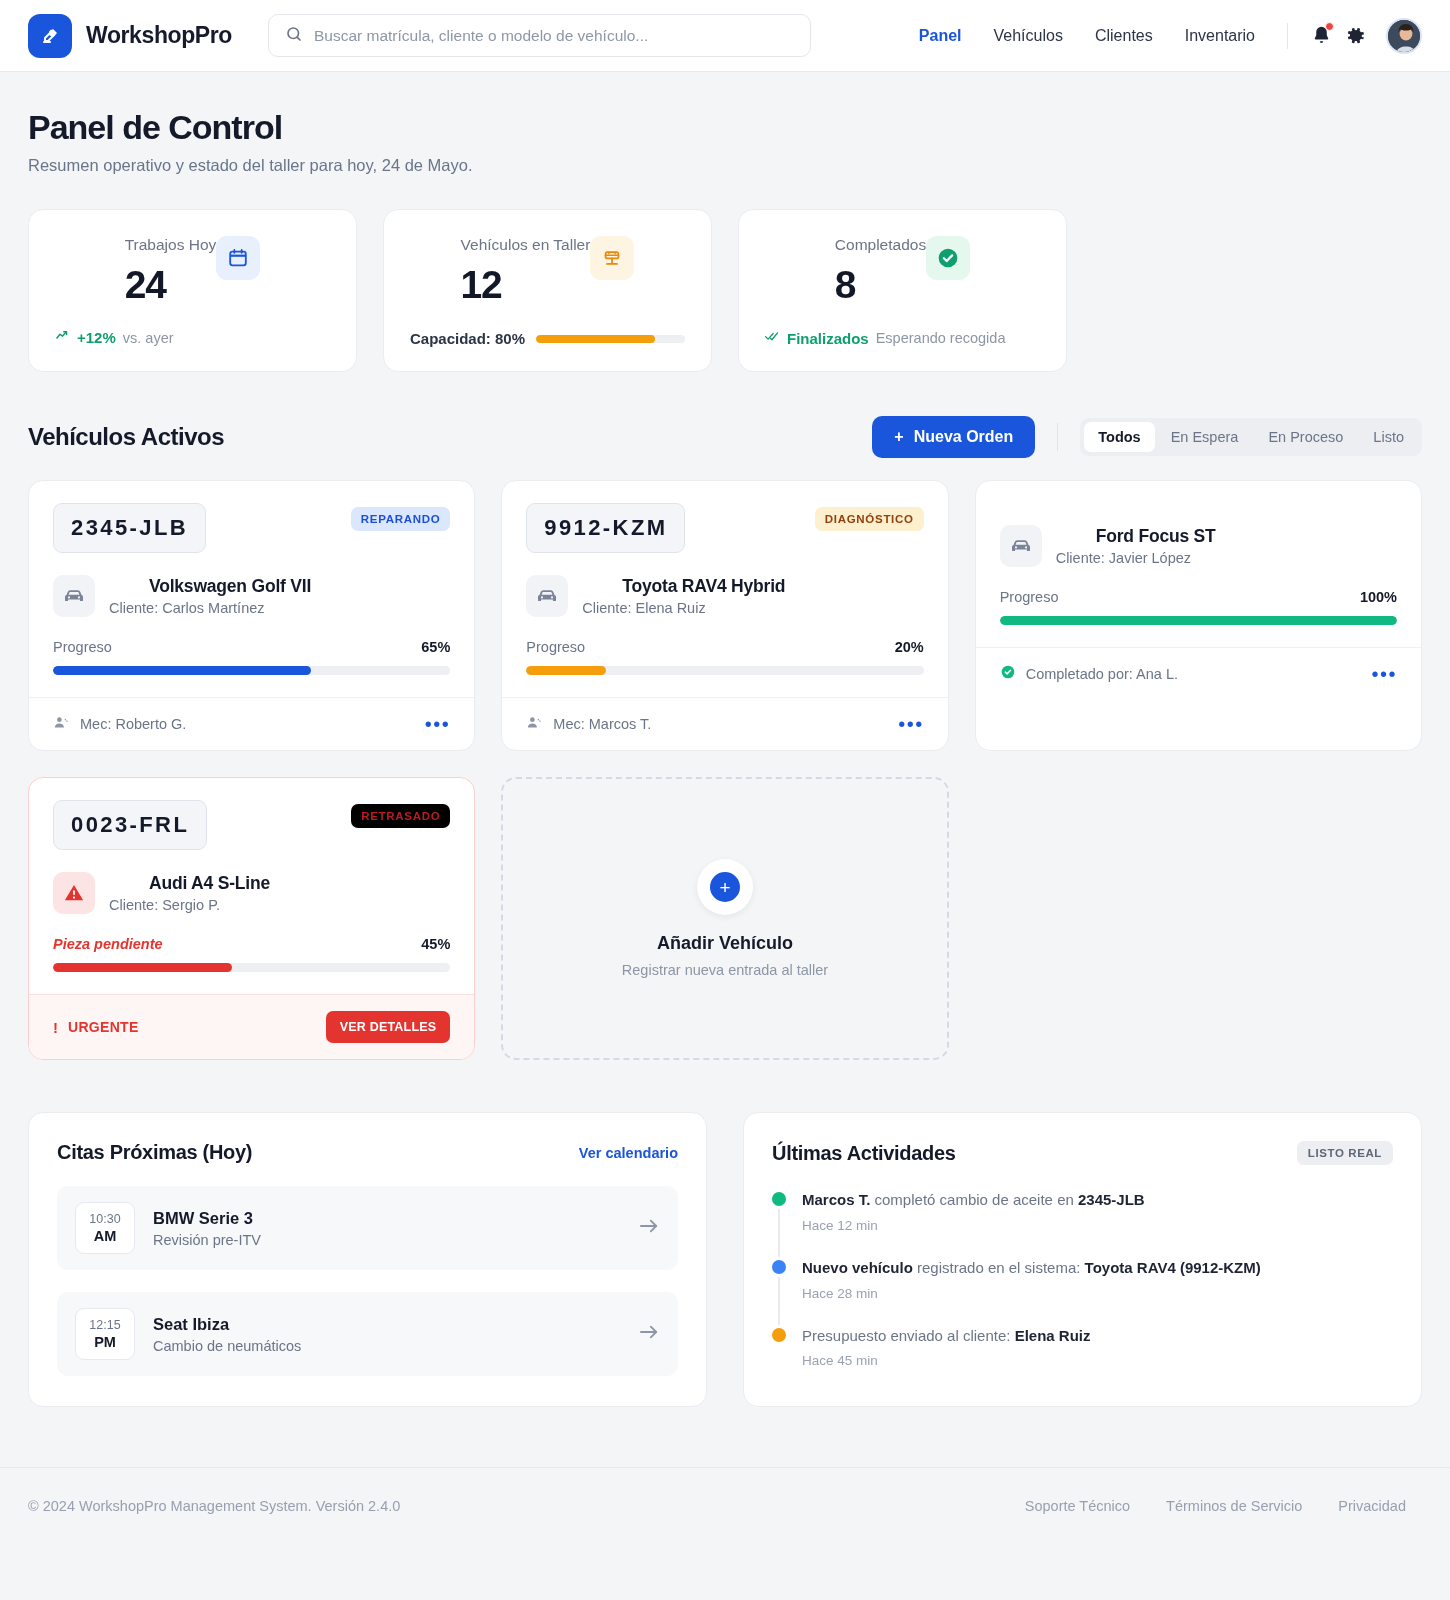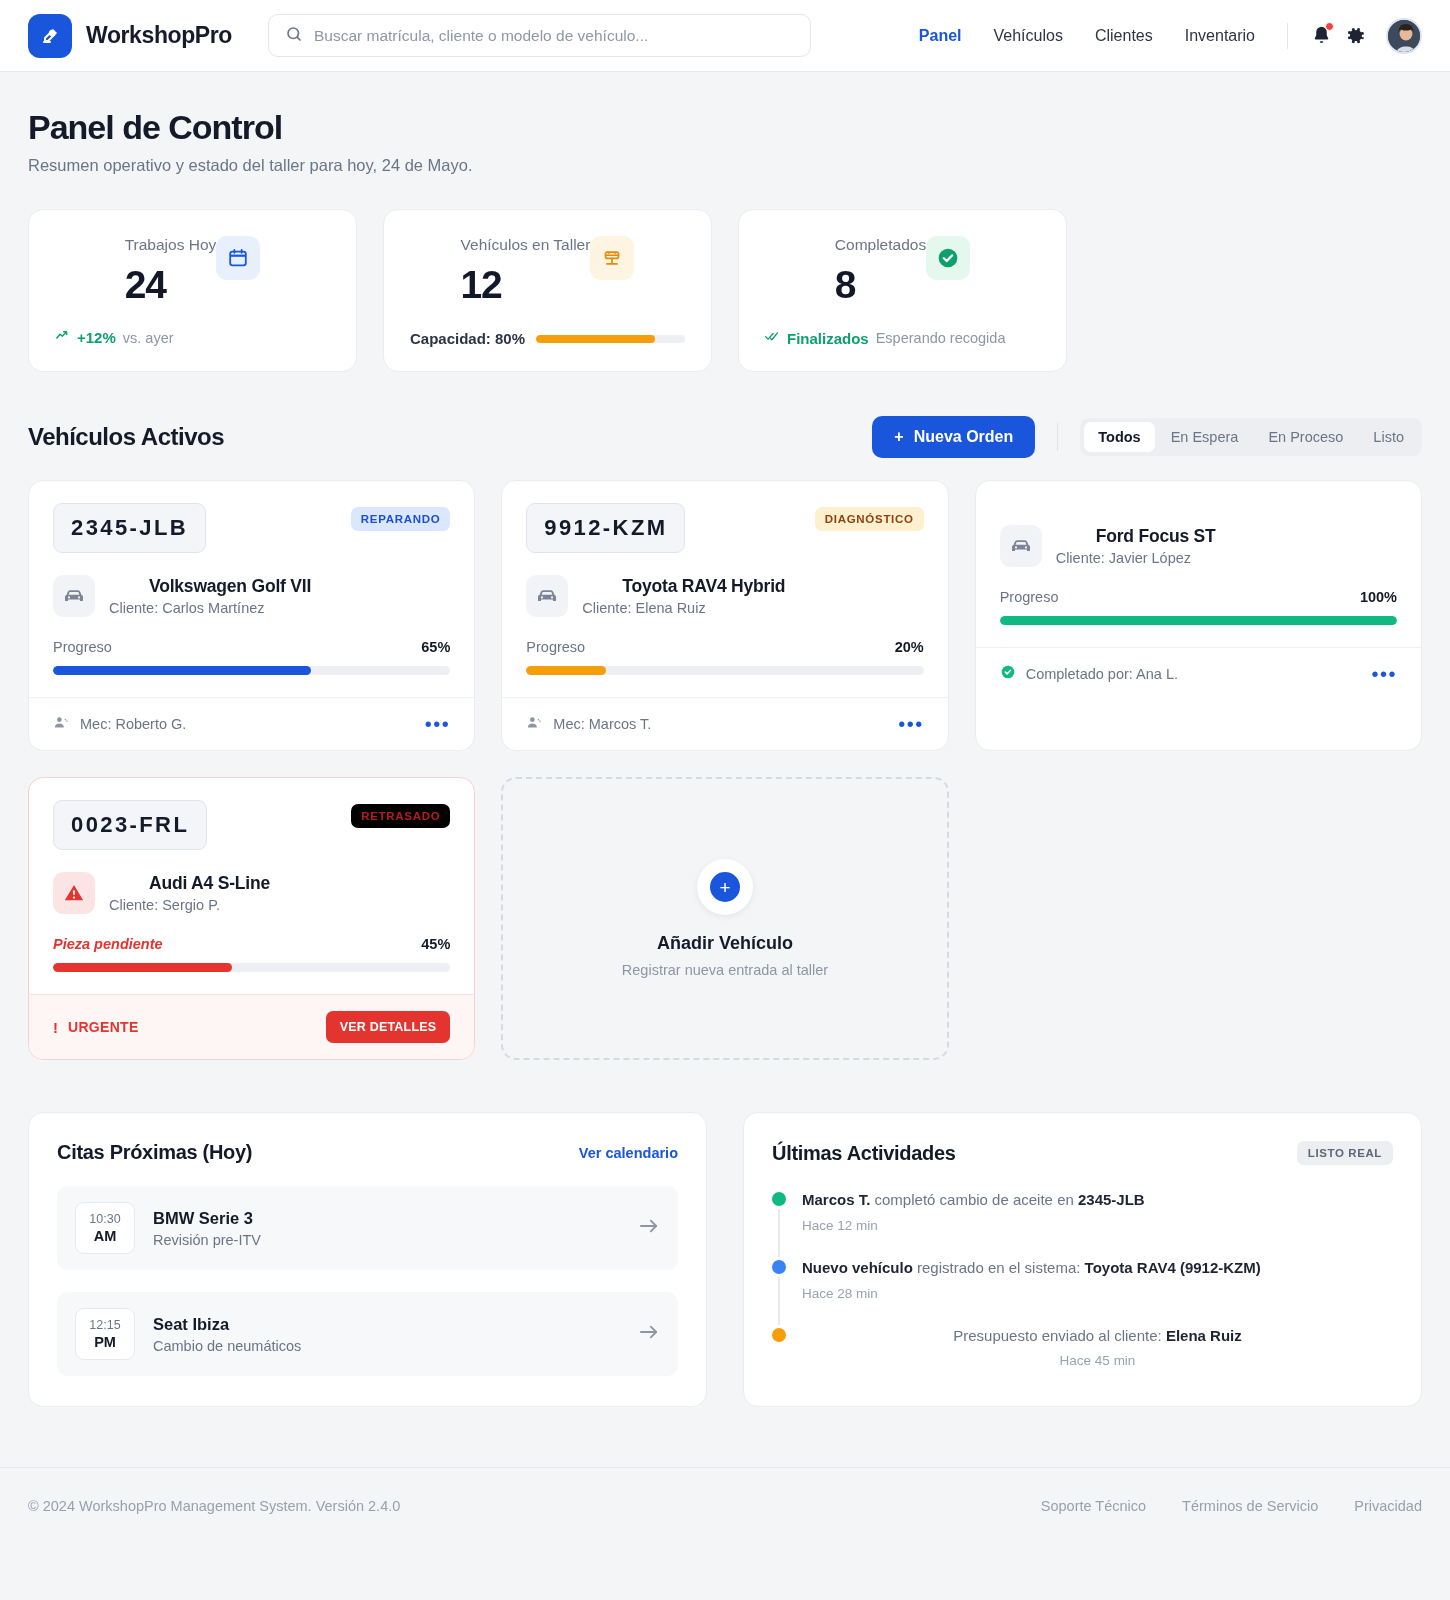--- a/index.html
+++ b/index.html
@@ -214,31 +214,31 @@
     padding: 9px 4px; text-align: center; flex: none;
   }
   .appt-hm { font-size: 12.5px; color: #6b7587; }
   .appt-ap { font-size: 14.5px; font-weight: bold; color: #141a29; margin-top: 2px; }
   .appt-title { font-size: 16.5px; font-weight: bold; color: #141a29; }
   .appt-sub { font-size: 14.5px; color: #6b7587; margin-top: 4px; }
   .appt-arrow { margin-left: auto; color: #8d96a6; font-size: 20px; }
 
   .timeline { margin-top: 24px; position: relative; }
   .tl-item { position: relative; padding-left: 30px; padding-bottom: 24px; }
-  .tl-item:last-child { padding-bottom: 0; text-align: center; }
+  .tl-item:last-child { padding-bottom: 0; }
   .tl-dot { position: absolute; left: 0; top: 3px; width: 14px; height: 14px; border-radius: 50%; }
   .tl-line { position: absolute; left: 6px; top: 20px; bottom: 0; width: 2px; background: #e7eaf0; }
   .tl-item:last-child .tl-line { display: none; }
   .tl-text { font-size: 15px; color: #6b7587; line-height: 1.45; }
   .tl-text b { color: #1e2433; font-weight: bold; }
   .tl-time { font-size: 13.5px; color: #9aa2b1; margin-top: 7px; }
 
   
   .footer {
-    border-top: 1px solid #e6e9ef; padding: 30px 28px 28px 28px;
+    border-top: 1px solid #e6e9ef; padding: 30px 44px 28px 28px;
     display: flex; align-items: center; justify-content: space-between;
   }
   .foot-copy { font-size: 14.5px; color: #98a0b0; }
   .foot-links { display: flex; gap: 36px; }
   .foot-link { font-size: 14.5px; color: #98a0b0; cursor: pointer; text-decoration: none; }
 </style>
 </head>
 <body>
 
 <div class="header">

